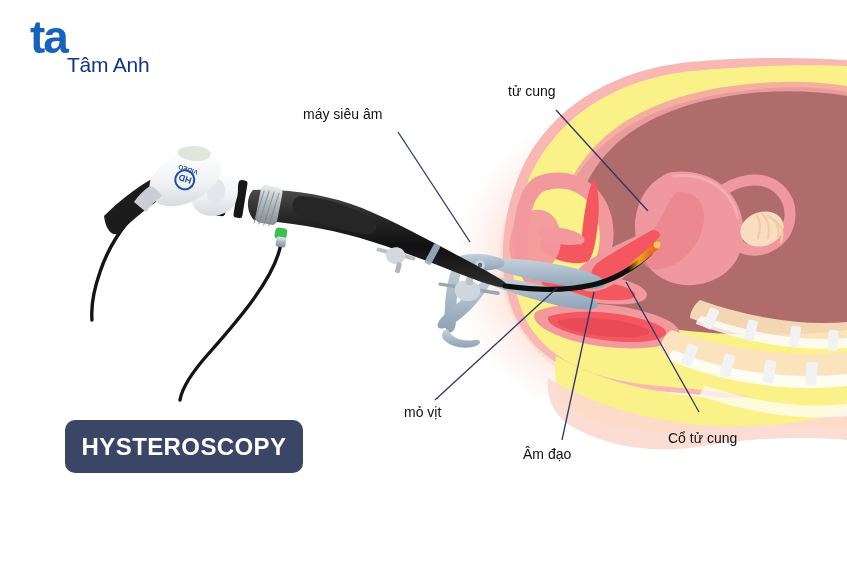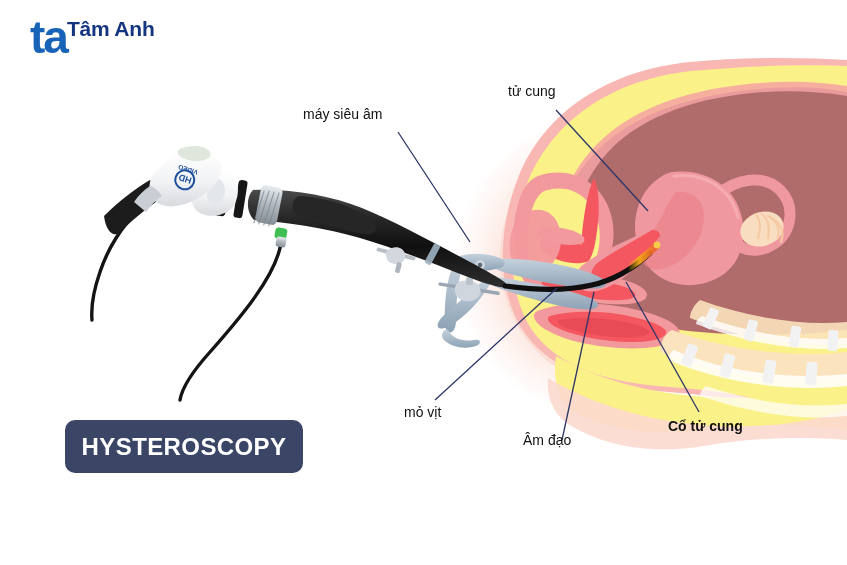--- a/index.html
+++ b/index.html
@@ -41,22 +41,23 @@
     line-height: 0.86;
     letter-spacing: -2px;
   }
   .logo-words {
     display: flex;
     flex-direction: column;
     line-height: 1.04;
   }
   .logo-words span {
     font-size: 21px;
-    font-weight: bold;
+    font-weight: normal;
     letter-spacing: -0.2px;
+    margin-top: 36px;
   }
 
   
   .title-pill {
     position: absolute;
     left: 65px;
     top: 420px;
     width: 238px;
     height: 53px;
     border-radius: 10px;
@@ -359,17 +360,17 @@
   </div>
 
   <div class="title-pill" id="title-pill" style="background: rgb(59, 69, 102);">
     <span style="color: rgb(255, 255, 255);">HYSTEROSCOPY</span>
   </div>
 
   <div id="callout-layer">
       <div class="callout" style="left: 303px; top: 107px;">máy siêu âm</div>
       <div class="callout" style="left: 508px; top: 84px;">tử cung</div>
       <div class="callout" style="left: 404px; top: 405px;">mỏ vịt</div>
-      <div class="callout" style="left: 523px; top: 433px;">Âm đạo</div>
-      <div class="callout" style="left: 668px; top: 419px; font-weight: bold;">Cổ tử cung</div>
+      <div class="callout" style="left: 523px; top: 447px;">Âm đạo</div>
+      <div class="callout" style="left: 668px; top: 431px;">Cổ tử cung</div>
     </div>
 
 </div>
 
 </body></html>

